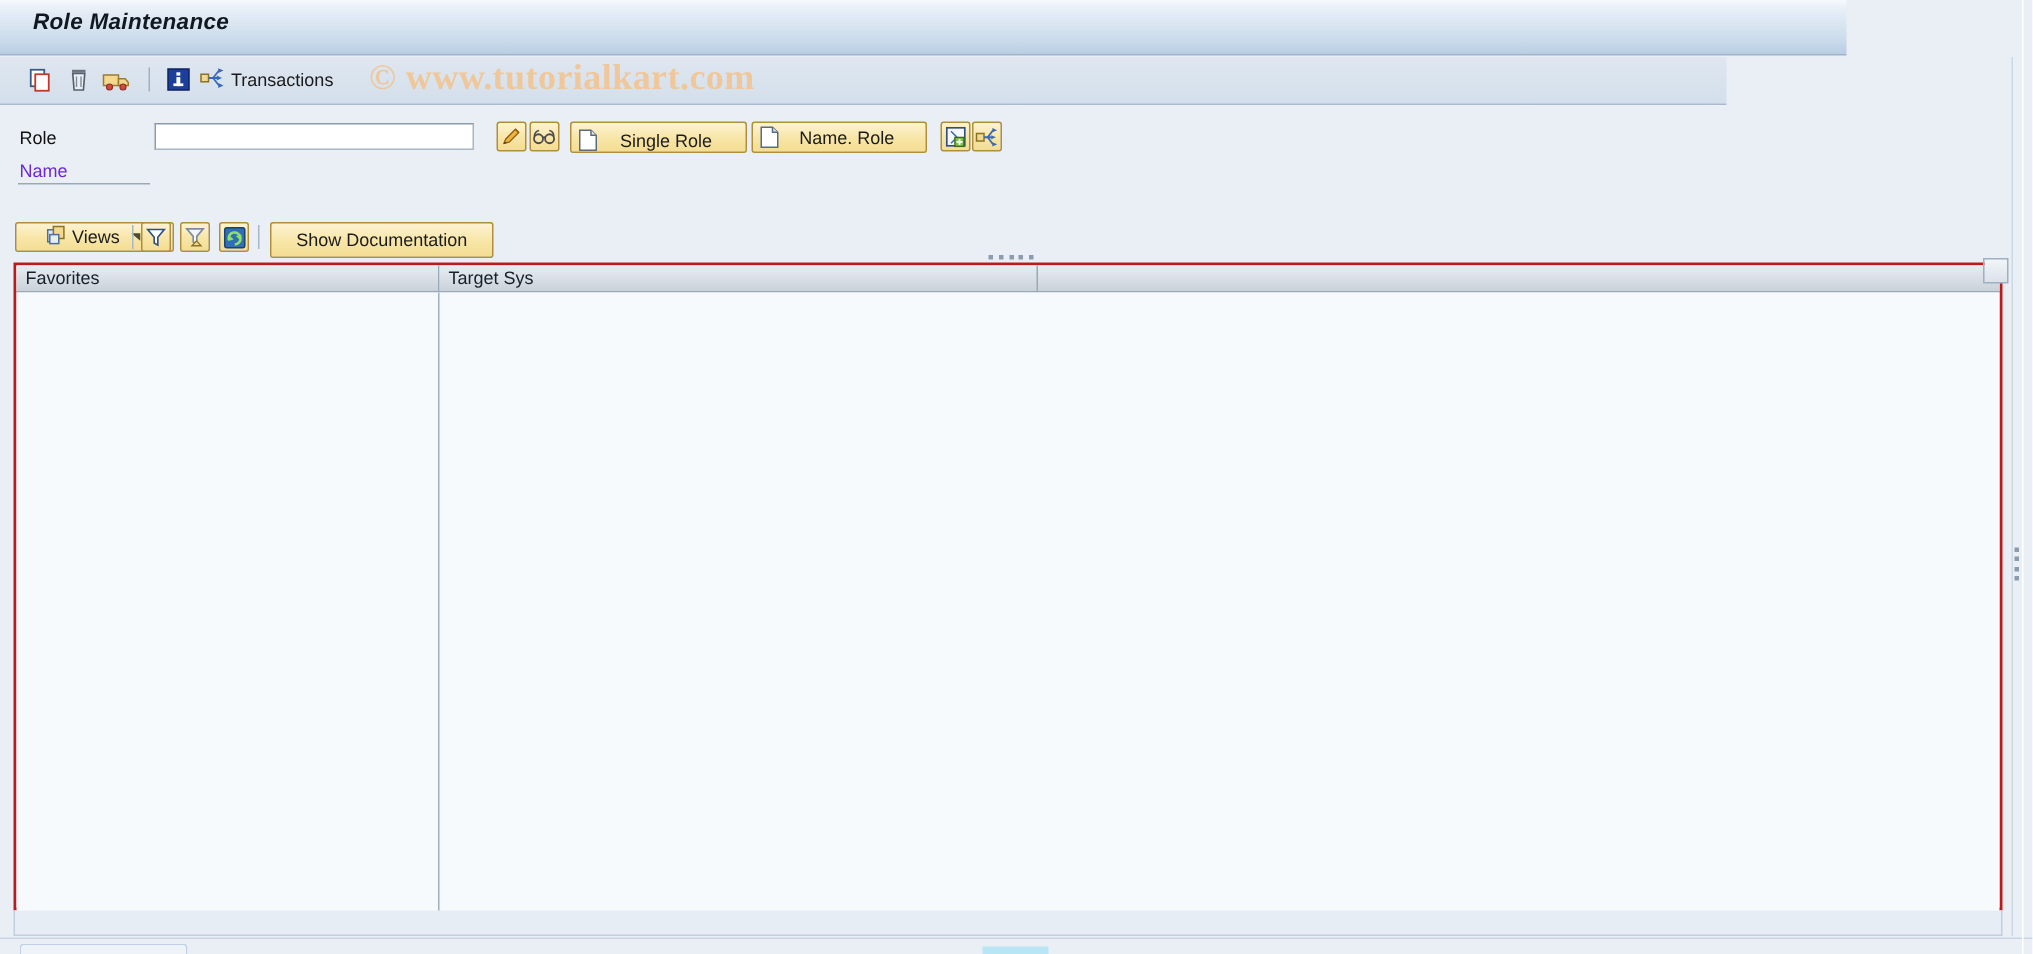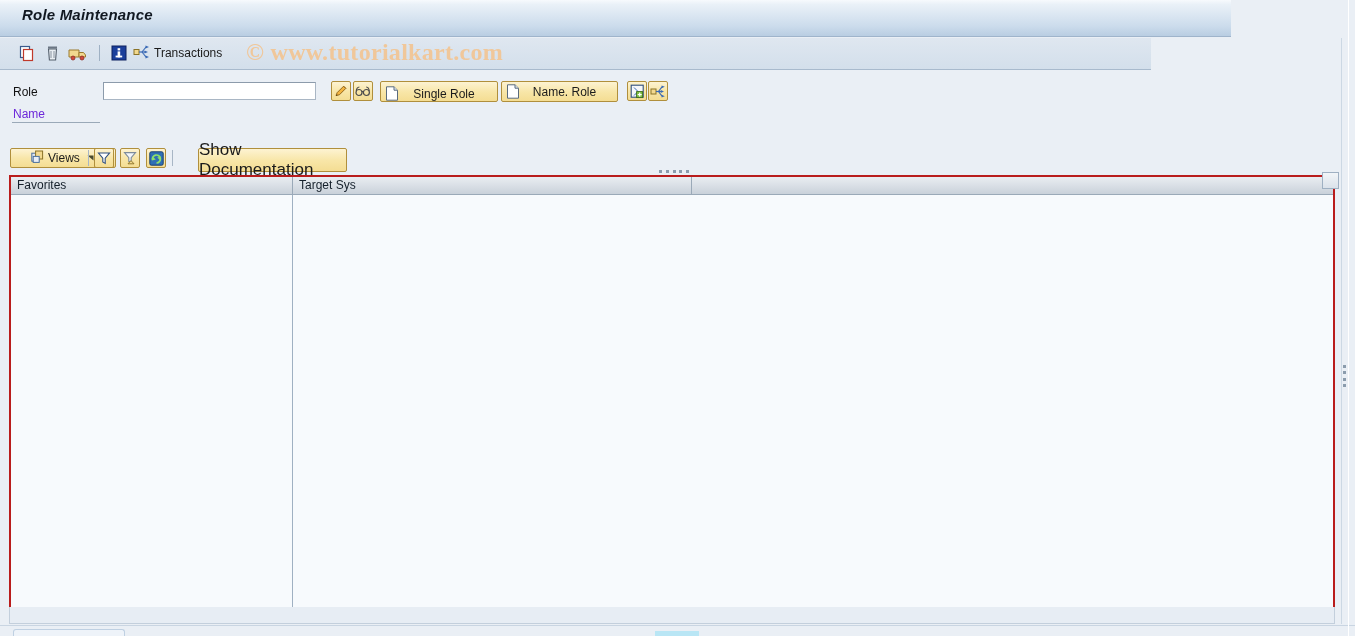--- a/index.html
+++ b/index.html
@@ -253,24 +253,23 @@
     top: 148px;
     width: 149px;
     height: 24px;
     box-sizing: border-box;
     border: 1px solid #b08f3c;
     border-radius: 2px;
     background: linear-gradient(to bottom, #fdf3d2 0%, #f8e6a8 52%, #f4dd93 100%);
     display: flex;
     align-items: center;
     justify-content: center;
-    font-size: 17px;
+    font-size: 12px;
     color: #1b1b1b;
     cursor: pointer;
-    margin-left: 18px;
   }
 
   
   .hsplit-grip {
     position: absolute;
     left: 659px;
     top: 168px;
     width: 30px;
     height: 6px;
     display: flex;

